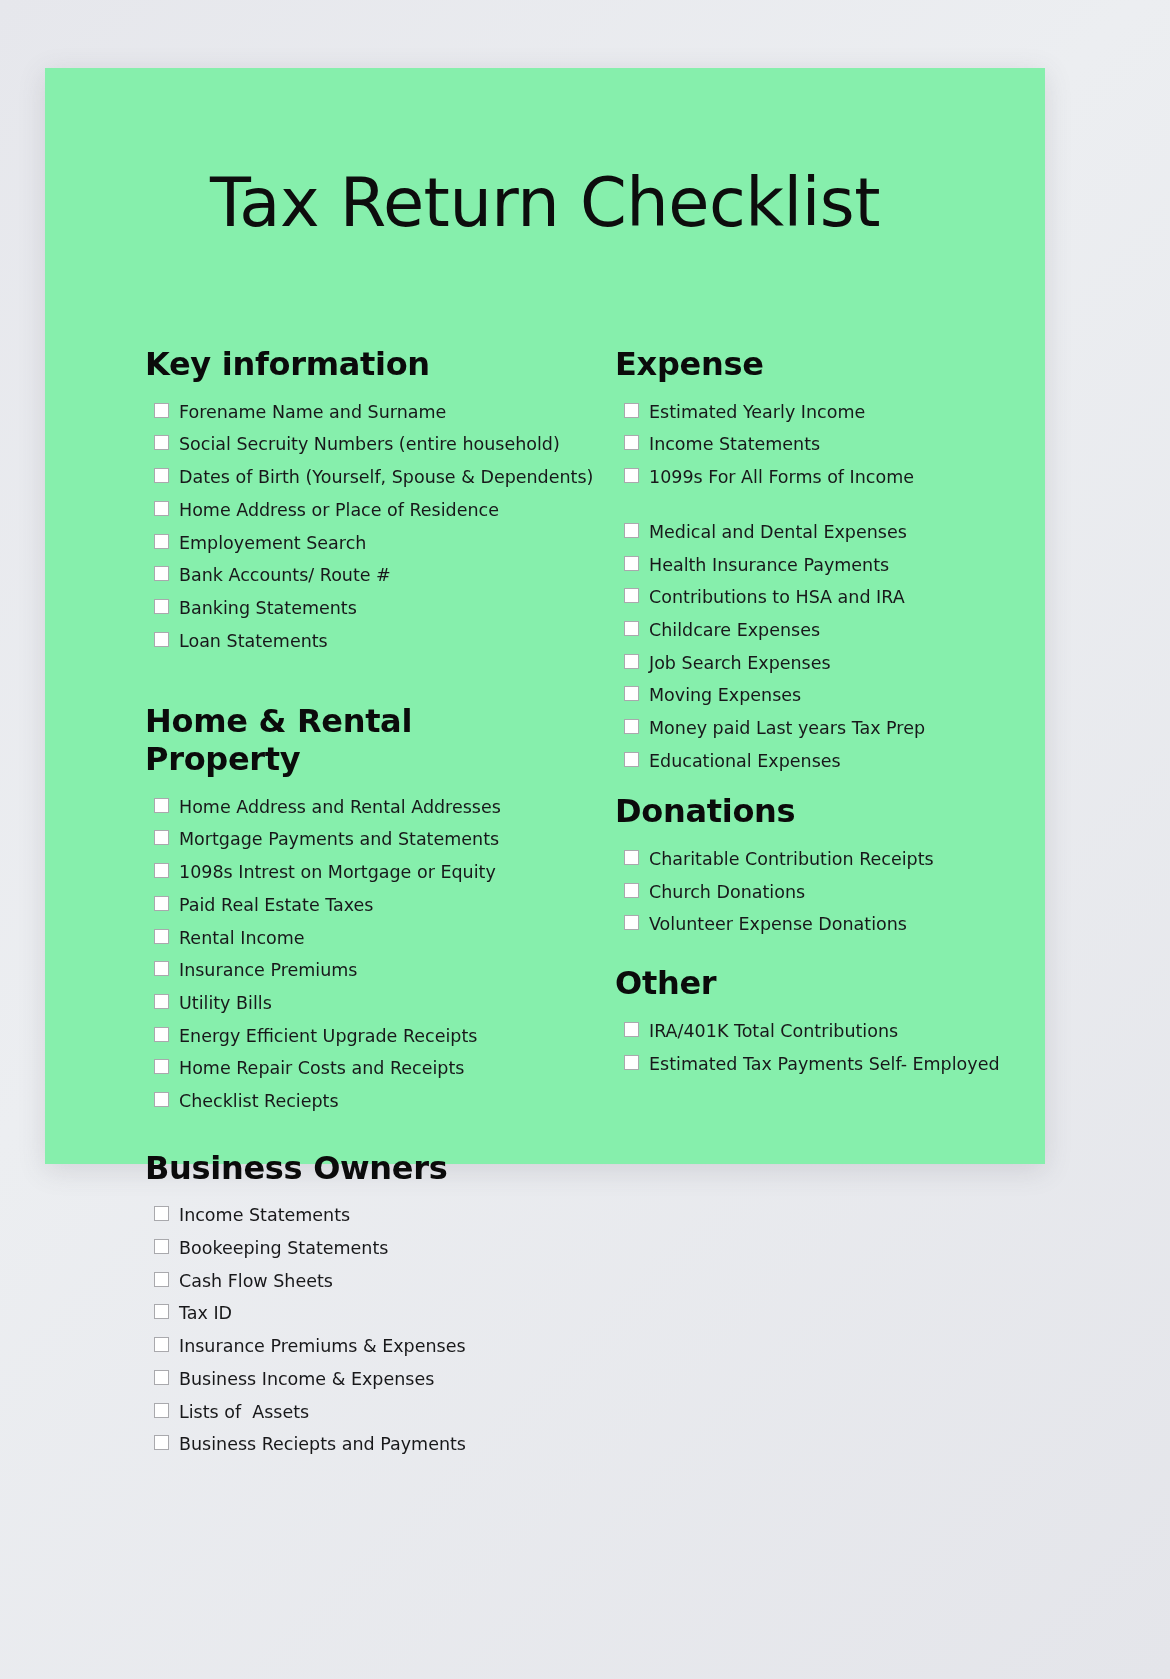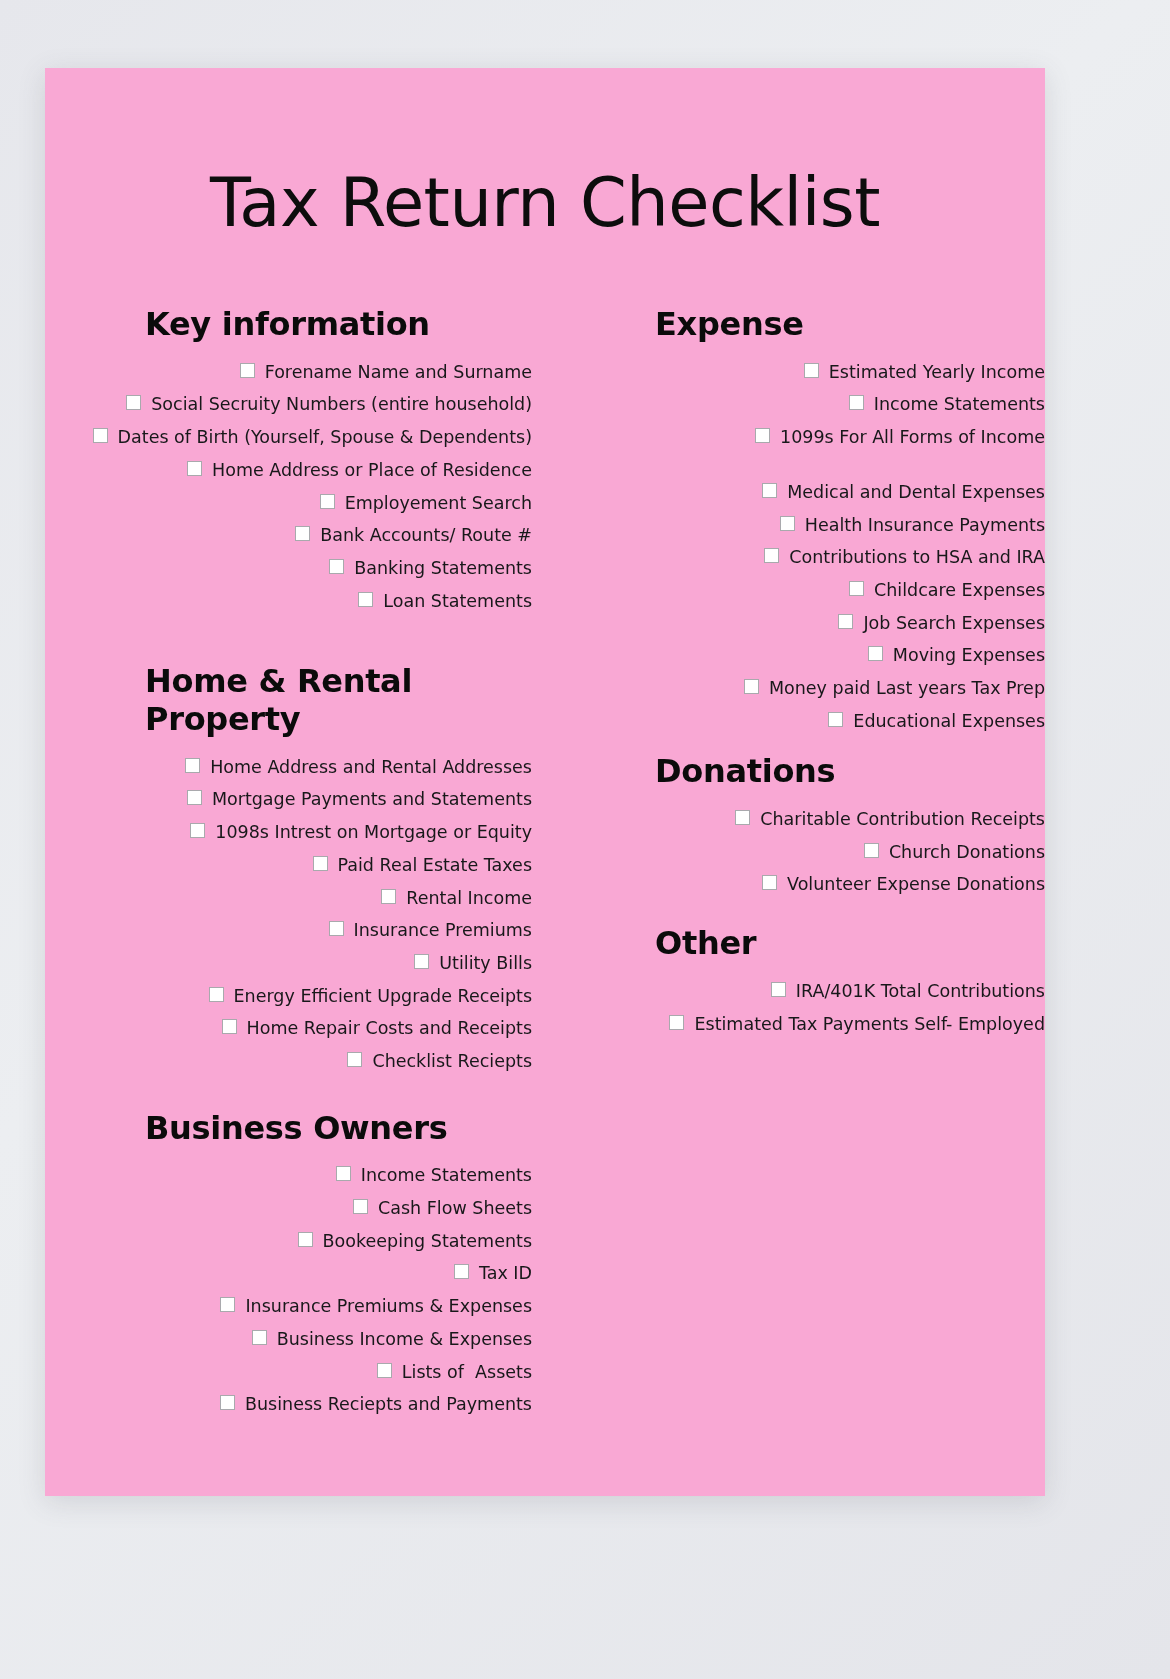--- a/index.html
+++ b/index.html
@@ -19,41 +19,40 @@
     position: absolute;
     inset: 0;
     background: linear-gradient(135deg, #e6e7ec 0%, #eceef1 40%, #e4e5ea 100%);
   }
 
   .page {
     position: absolute;
     left: 45px;
     top: 68px;
     width: 1000px;
-    height: 1428px;
-    background: #f9a8d4;
+    height: 1096px;
+    background: #86efac;
     box-shadow: 0 6px 26px rgba(80, 80, 95, 0.16);
   }
 
   .title {
     text-align: center;
     font-size: 67px;
     font-weight: 400;
     letter-spacing: -0.5px;
     color: #0d0d0d;
     margin: 0;
     padding-top: 96px;
     font-family: "DejaVu Sans", sans-serif;
   }
 
   .columns {
     display: flex;
     padding: 0;
-    margin-top: 64px;
-    gap: 40px;
+    margin-top: 104px;
   }
 
   .col-left {
     width: 487px;
     padding-left: 100px;
     box-sizing: border-box;
   }
   .col-right {
     width: 513px;
     padding-left: 83px;
@@ -78,21 +77,20 @@
     list-style: none;
     margin: 0;
     padding: 0;
   }
 
   ul.checklist li {
     display: flex;
     align-items: flex-start;
     margin: 0 0 4px 0;
     padding: 0;
-    justify-content: flex-end;
   }
 
   .box {
     flex: 0 0 auto;
     width: 15px;
     height: 15px;
     border: 1.4px solid #a9a9ad;
     background: #fff;
     margin-top: 5px;
     margin-right: 10px;
@@ -218,25 +216,25 @@
 
       <div class="section">
         <h2 class="heading">Business Owners</h2>
         <ul class="checklist">
           <li>
             <span class="box"></span>
             <span class="item-label">Income Statements</span>
           </li>
           <li>
             <span class="box"></span>
+            <span class="item-label">Bookeeping Statements</span>
+          </li>
+          <li>
+            <span class="box"></span>
             <span class="item-label">Cash Flow Sheets</span>
-          </li>
-          <li>
-            <span class="box"></span>
-            <span class="item-label">Bookeeping Statements</span>
           </li>
           <li>
             <span class="box"></span>
             <span class="item-label">Tax ID</span>
           </li>
           <li>
             <span class="box"></span>
             <span class="item-label">Insurance Premiums &amp; Expenses</span>
           </li>
           <li>

